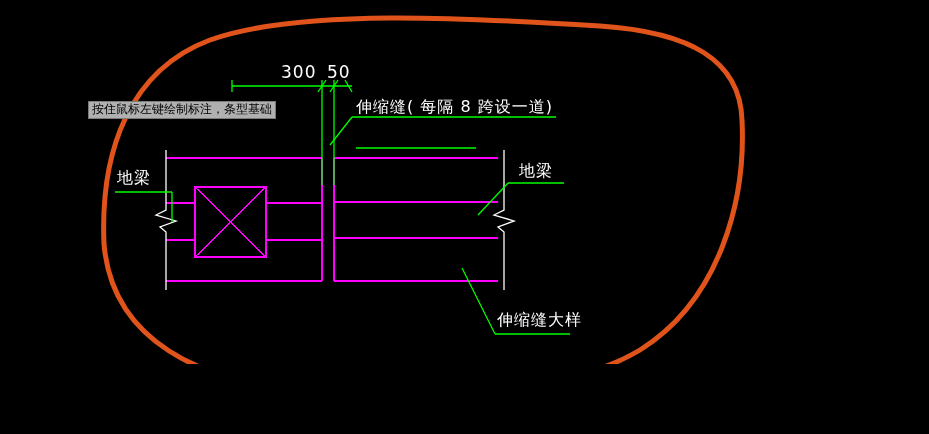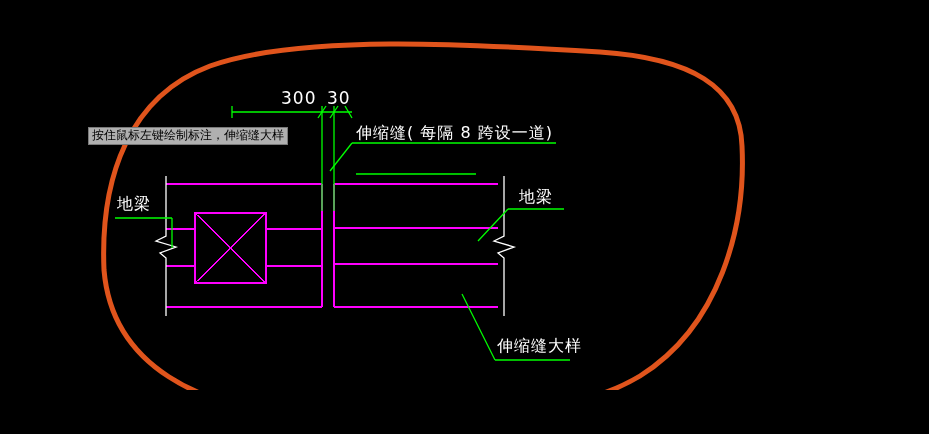--- a/index.html
+++ b/index.html
@@ -7,21 +7,20 @@
     padding: 0;
     background: #000000;
   }
   #canvas {
     position: relative;
     width: 929px;
     height: 364px;
     background: #000000;
     overflow: hidden;
     font-family: "DejaVu Sans", sans-serif;
-    margin-top: 26px;
   }
   .layer {
     position: absolute;
     left: 0;
     top: 0;
     width: 929px;
     height: 434px;
   }
   .txt {
     position: absolute;
@@ -139,23 +138,23 @@
   <svg class="layer" viewBox="0 0 929 434" xmlns="http://www.w3.org/2000/svg">
     <g stroke="#e0541c" stroke-width="5" fill="none" stroke-linecap="round" stroke-linejoin="round">
       <path d="M104,244 C100,150 130,70 210,40 C300,8 470,18 600,26
                C690,32 740,60 742,120 C746,200 720,300 640,350
                C560,398 420,396 310,390 C200,384 112,340 104,244 Z"></path>
       <path d="M500,382 L540,380 L575,372"></path>
     </g>
   </svg>
 
   <div class="txt dim-num" style="left:281px; top:64px;">300</div>
-  <div class="txt dim-num" style="left:327px; top:64px;">30</div>
+  <div class="txt dim-num" style="left:327px; top:64px;">50</div>
 
   <div class="txt cad-label" style="left:117px; top:170px;">地梁</div>
   <div class="txt cad-label" style="left:356px; top:99px;">伸缩缝( 每隔 8 跨设一道)</div>
   <div class="txt cad-label" style="left:519px; top:163px;">地梁</div>
   <div class="txt cad-label" style="left:497px; top:312px;">伸缩缝大样</div>
 
 
-  <div id="tooltip">按住鼠标左键绘制标注，伸缩缝大样</div>
+  <div id="tooltip">按住鼠标左键绘制标注，条型基础</div>
 
 </div>
 
 </body></html>

